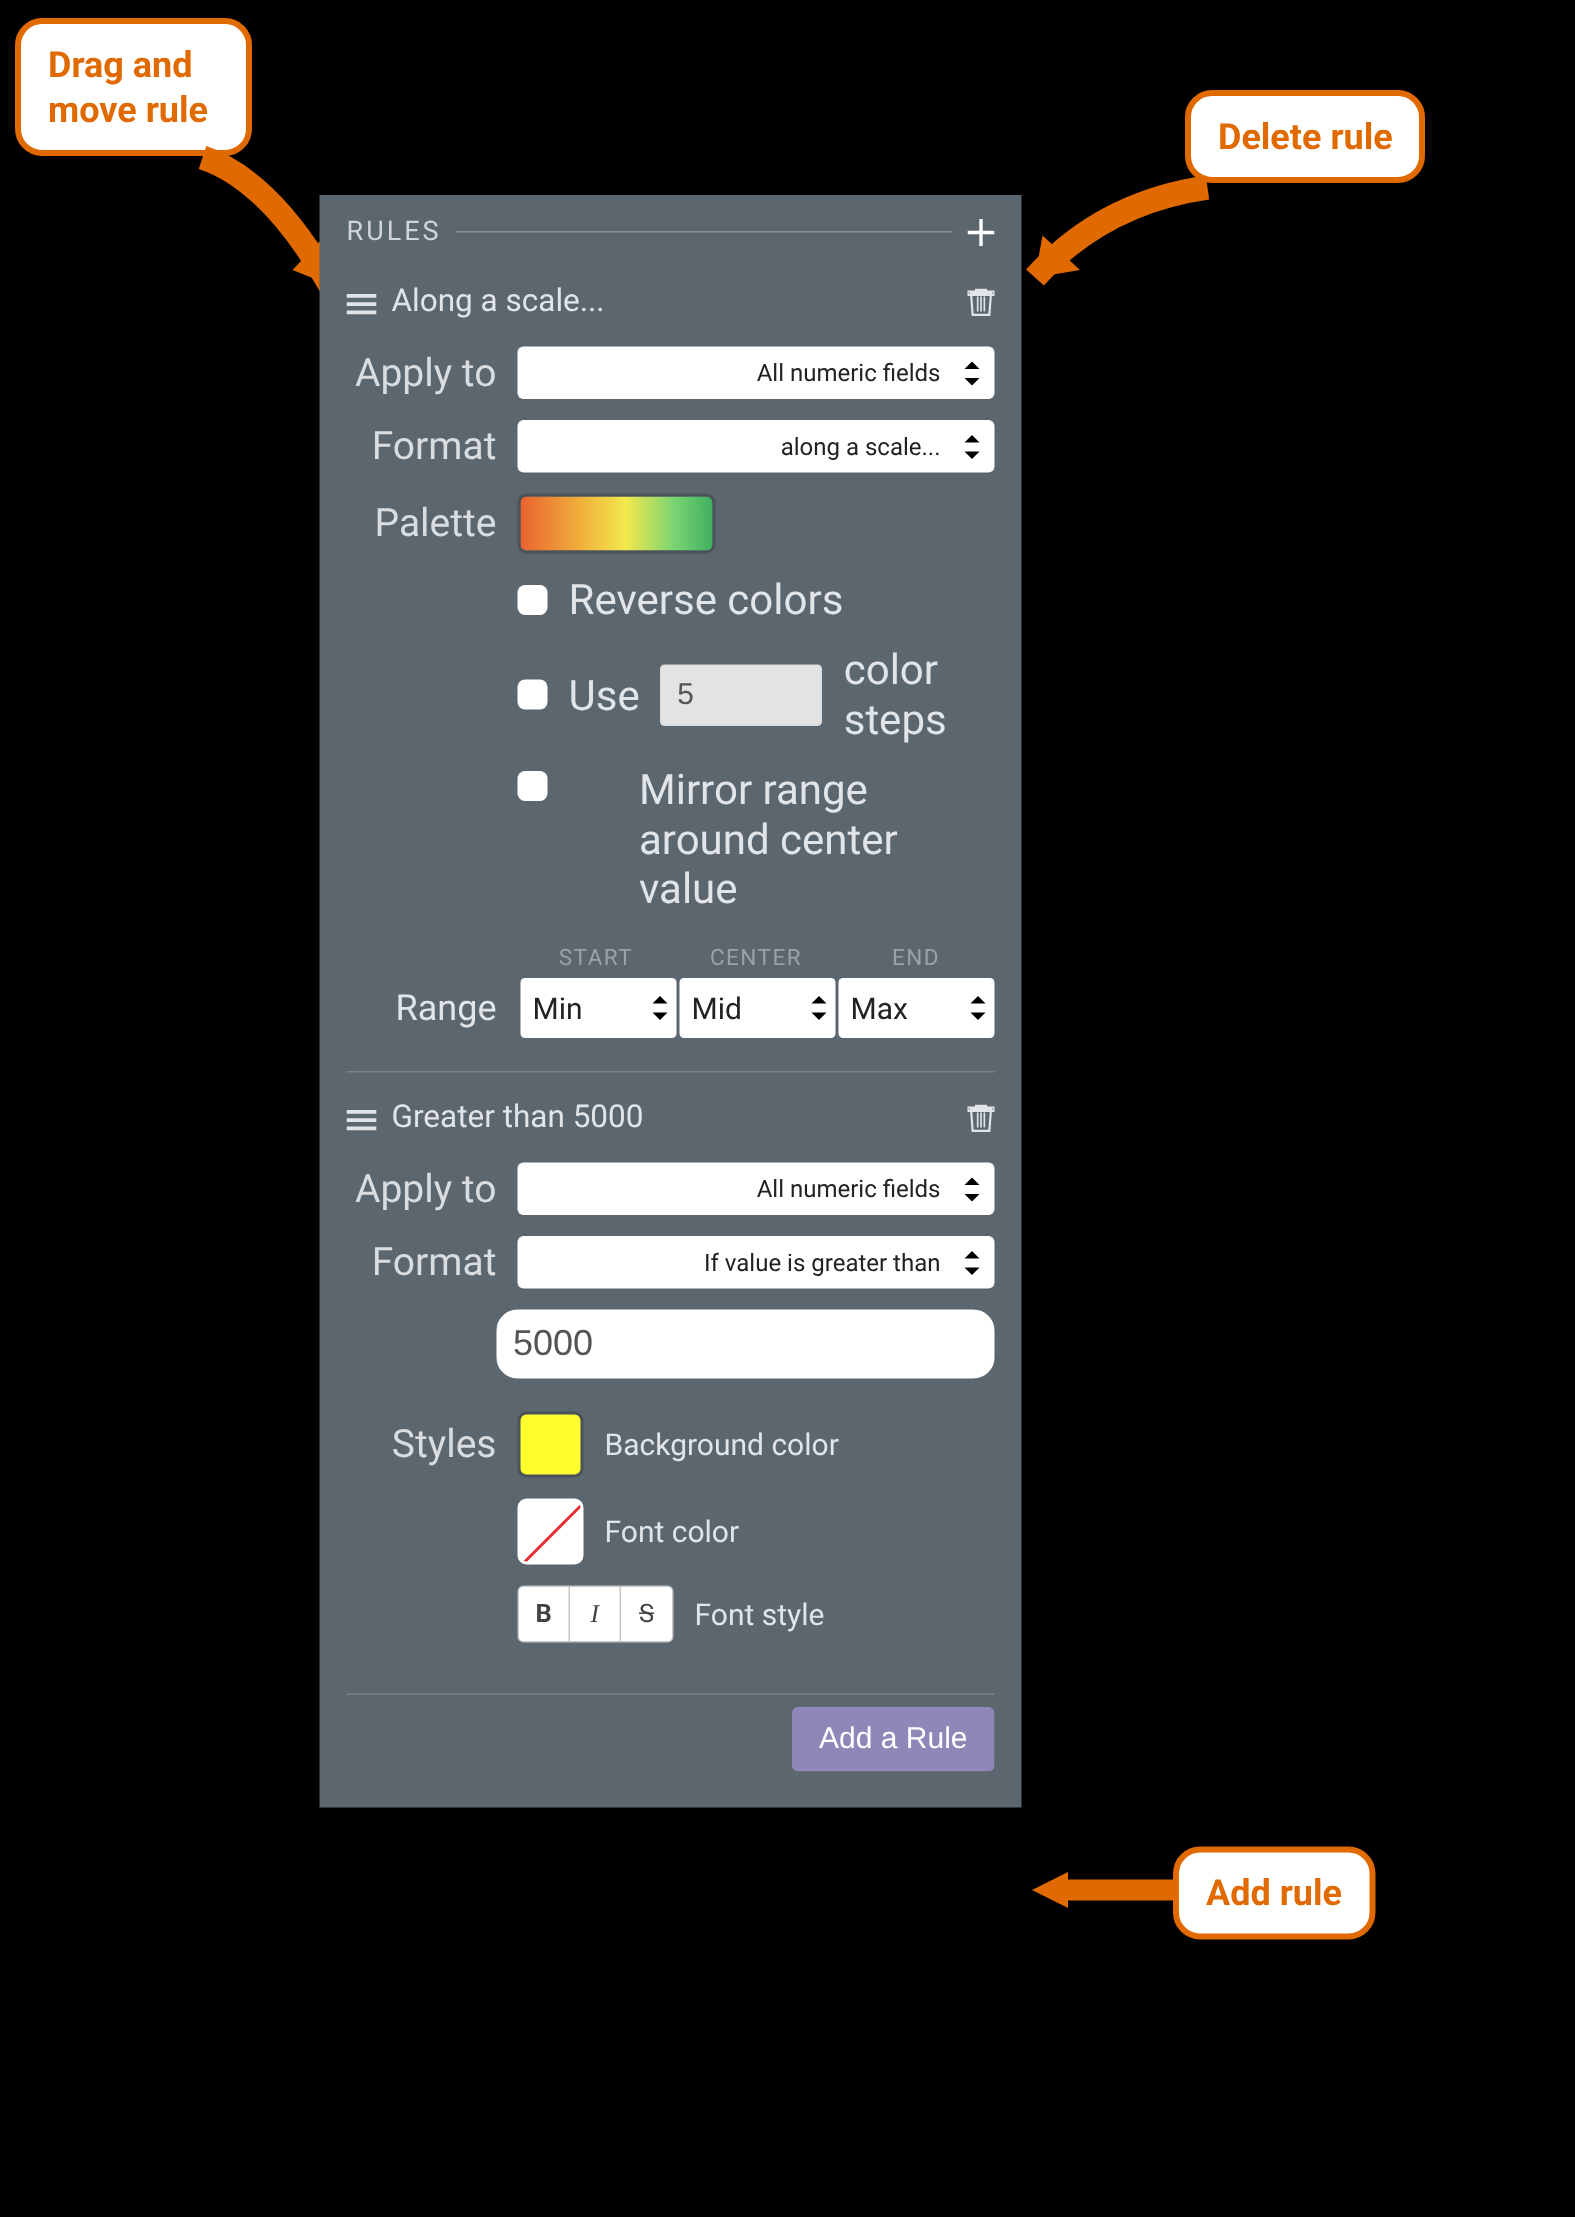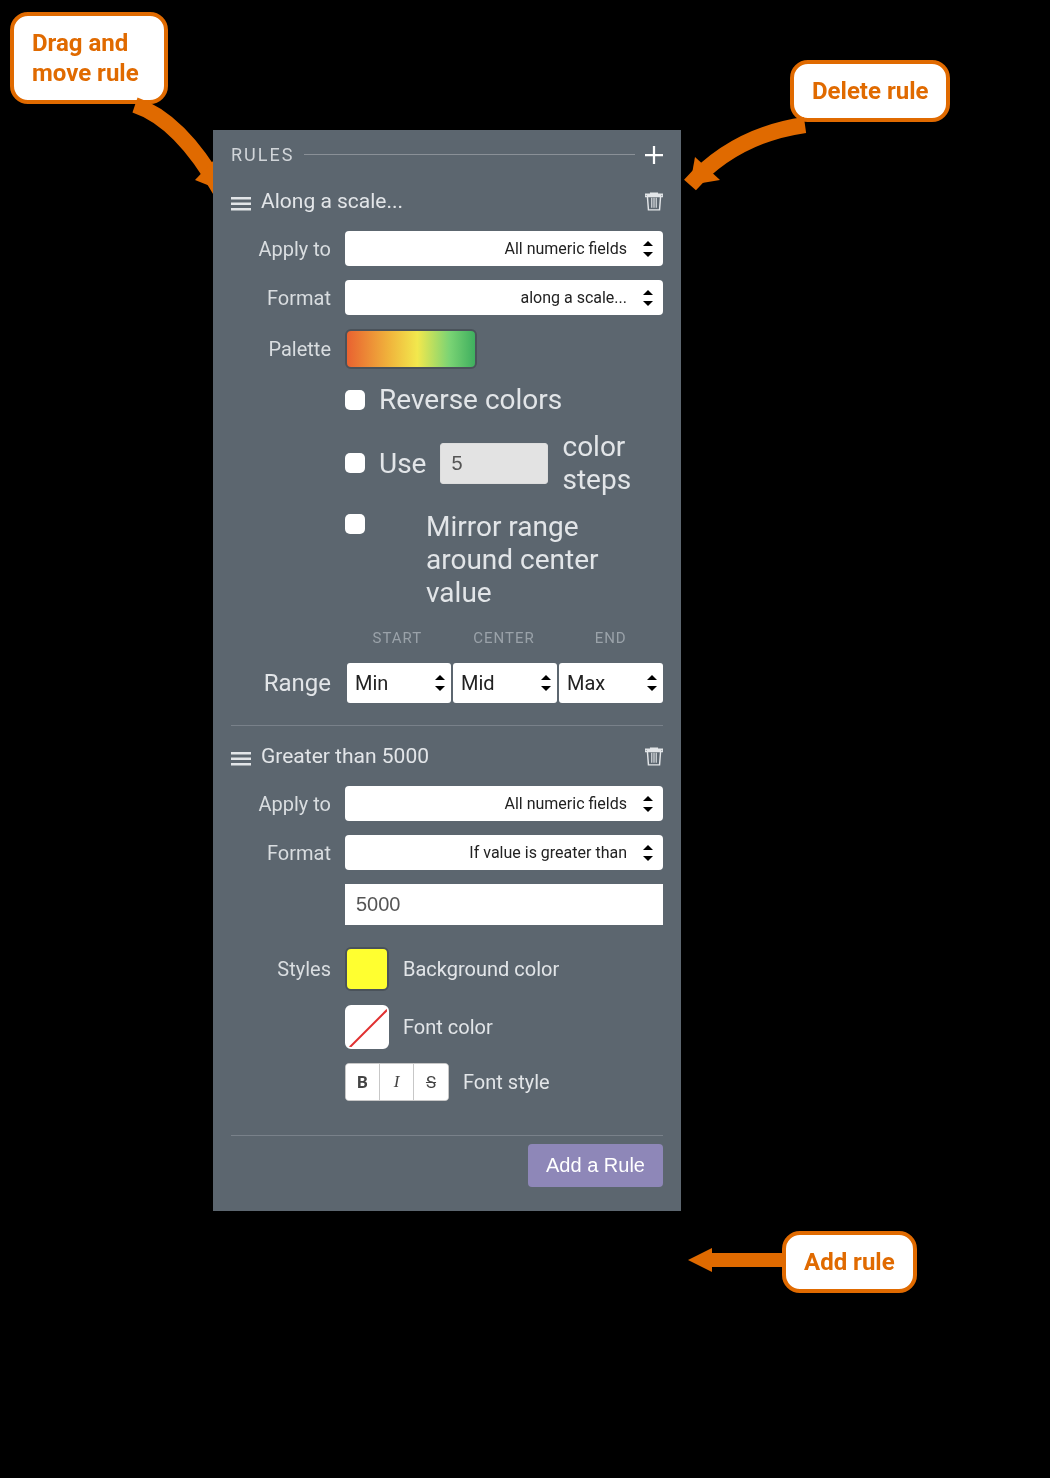--- a/index.html
+++ b/index.html
@@ -51,21 +51,21 @@
 
   .row {
     display: flex;
     align-items: center;
     gap: 14px;
     margin-bottom: 14px;
   }
   .row .lbl {
     width: 100px;
     text-align: right;
-    font-size: 20px;
+    font-size: 26px;
     color: #d9dde0;
   }
 
   .select {
     background: #fff;
     color: #222;
     font-size: 16px;
     border-radius: 4px;
     padding: 8px 36px 8px 10px;
     flex: 1;
@@ -117,33 +117,33 @@
     background: #e3e3e3;
     border: 1px solid #ddd;
     border-radius: 3px;
     padding: 8px 10px;
     font-size: 20px;
     color: #555;
   }
   .text-input {
     background: #fff;
     border: 1px solid #fff;
-    border-radius: 0;
+    border-radius: 14px;
     padding: 8px 10px;
-    font-size: 20px;
+    font-size: 24px;
     color: #555;
     flex: 1;
   }
 
   .range-headers {
     display: flex;
     padding-left: 114px;
     gap: 2px;
     margin-top: 20px;
-    margin-bottom: 16px;
+    margin-bottom: 5px;
   }
   .range-headers div {
     flex: 1;
     text-align: center;
     font-size: 15px;
     letter-spacing: 1px;
     color: #9aa2a9;
   }
   .range-row { display:flex; align-items:center; gap: 2px; margin-bottom: 22px;}
   .range-row .lbl { width:100px; text-align:right; font-size:24px; margin-right:14px; }

